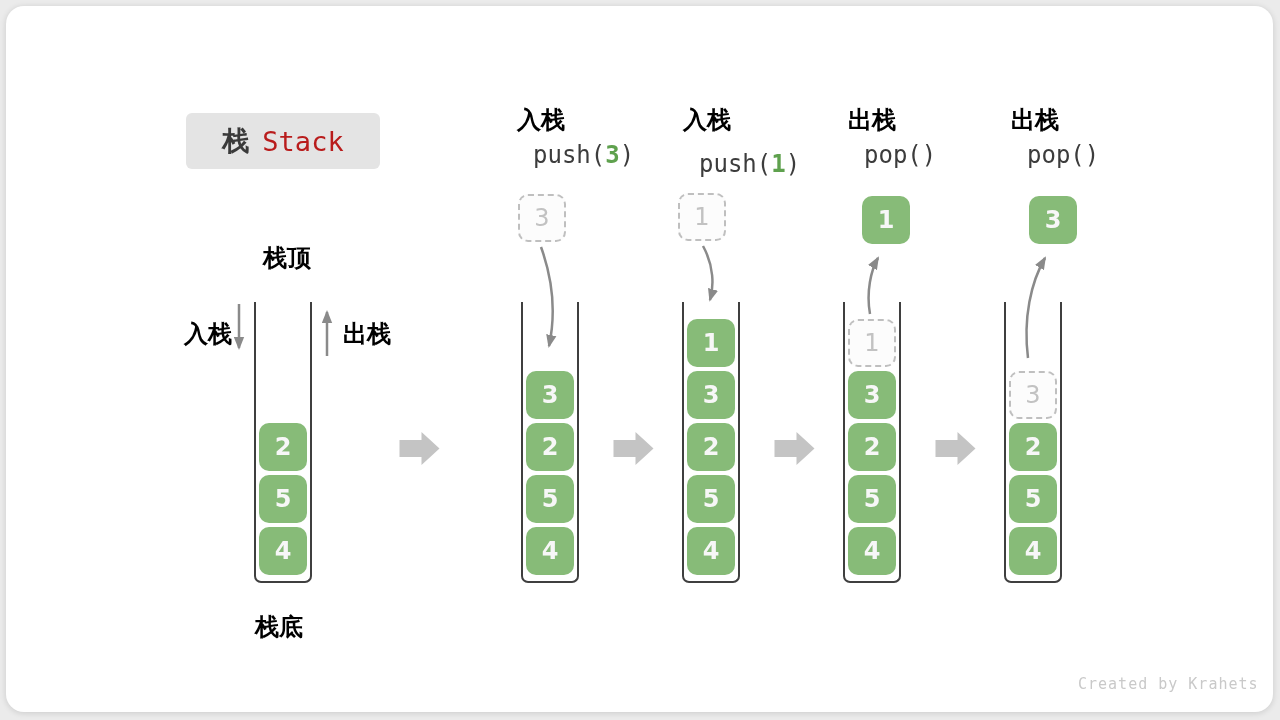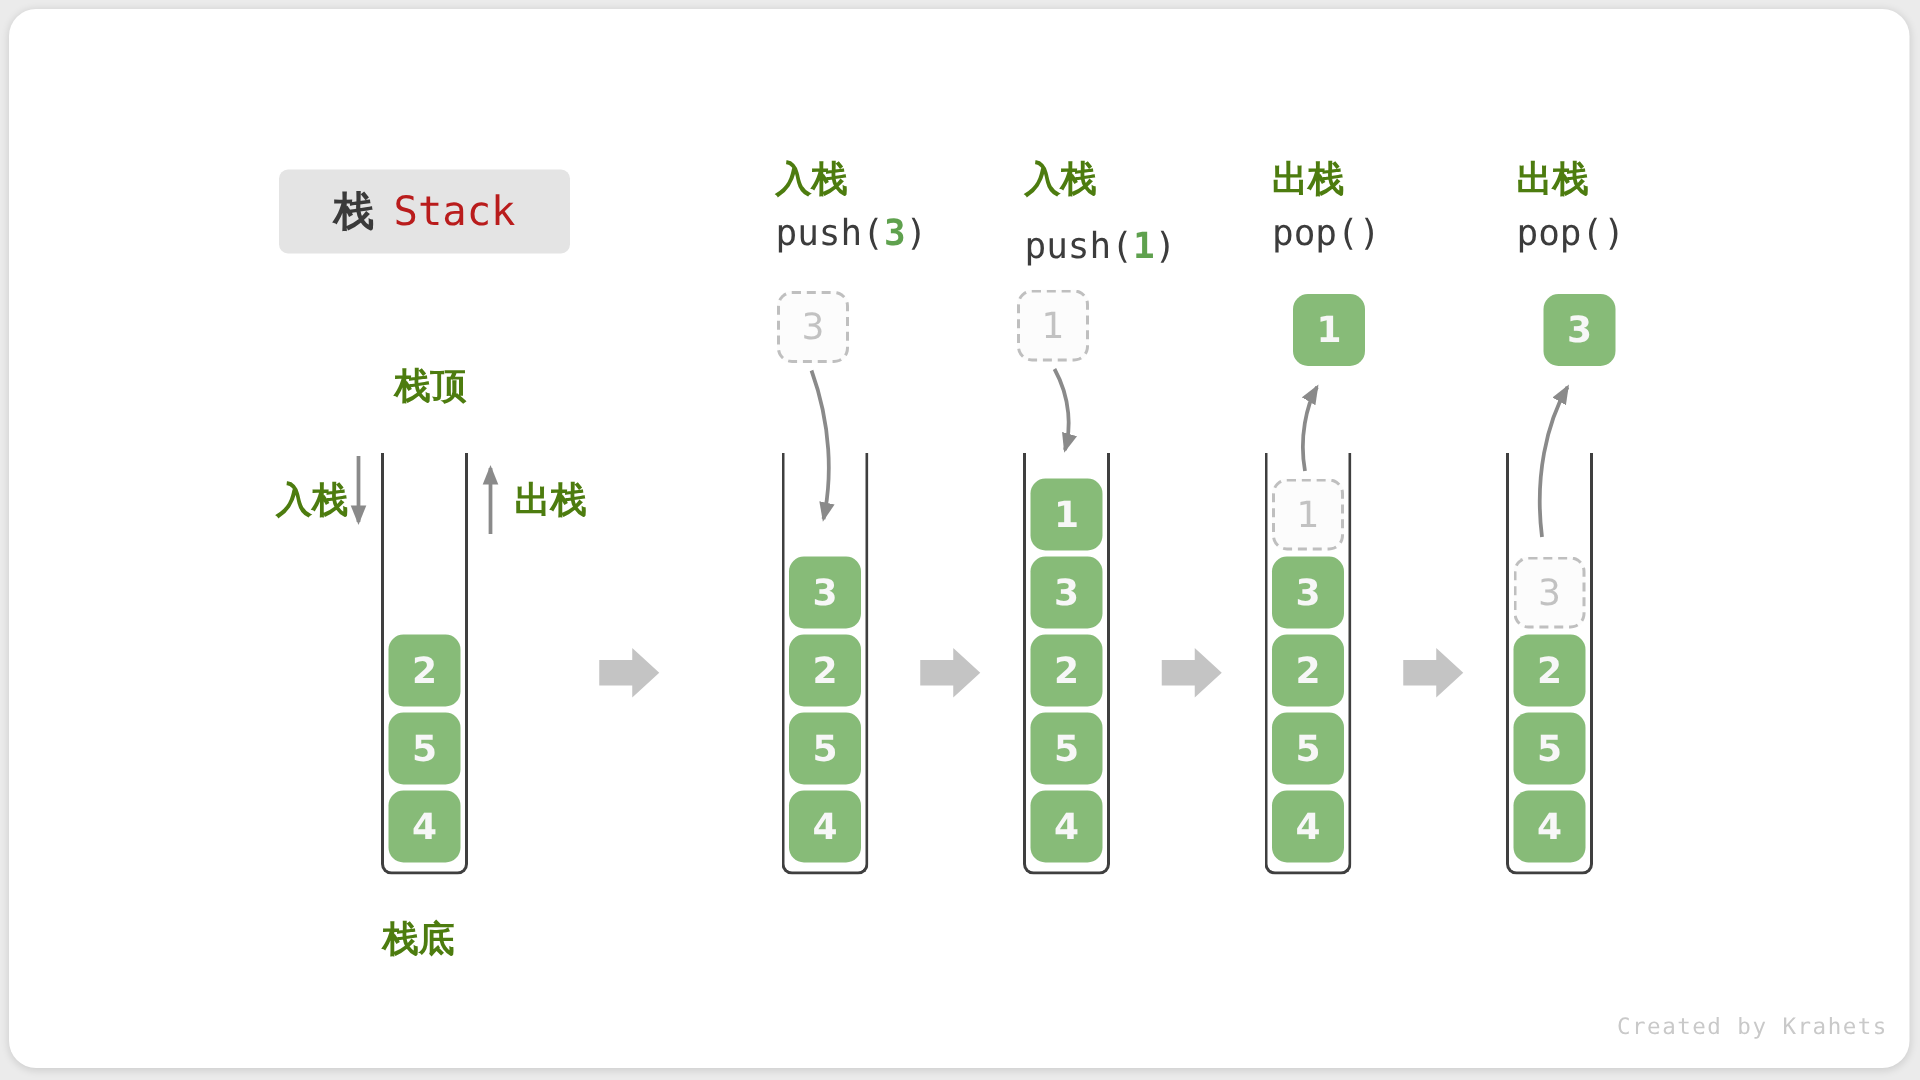--- a/index.html
+++ b/index.html
@@ -10,26 +10,26 @@
   }
   .canvas{position:absolute;left:0;top:0;width:1280px;height:720px;}
   .badge{
     position:absolute;left:186px;top:113px;width:194px;height:56px;
     background:var(--badge-bg);border-radius:6px;
     display:flex;align-items:center;justify-content:center;gap:13px;
   }
   .badge-zh{font:700 27px "Liberation Sans",sans-serif;color:#3a3a3a;}
   .badge-en{font:500 27px "DejaVu Sans Mono",monospace;color:#b91c1c;}
   .zh-label{
-    position:absolute;font:700 24px "Liberation Sans",sans-serif;color:#4d7c0f;
+    position:absolute;font:700 24px "Liberation Sans",sans-serif;color:#000000;
     white-space:nowrap;line-height:28px;
   }
   .code-line{
     position:absolute;font:400 24px "DejaVu Sans Mono",monospace;color:#3c3c3c;
-    white-space:nowrap;line-height:28px;letter-spacing:0px;
+    white-space:nowrap;line-height:28px;letter-spacing:0px;margin-left:16px;
   }
   .code-arg{color:var(--arg-green);font-weight:700;}
   .stack-container{
     position:absolute;width:58px;height:281px;box-sizing:border-box;
     border-left:2px solid #3f3f3f;border-right:2px solid #3f3f3f;border-bottom:2px solid #3f3f3f;
     border-radius:0 0 7px 7px;background:transparent;
   }
   .cell{
     position:absolute;width:48px;height:48px;box-sizing:border-box;border-radius:10px;
     display:flex;align-items:center;justify-content:center;z-index:2;

